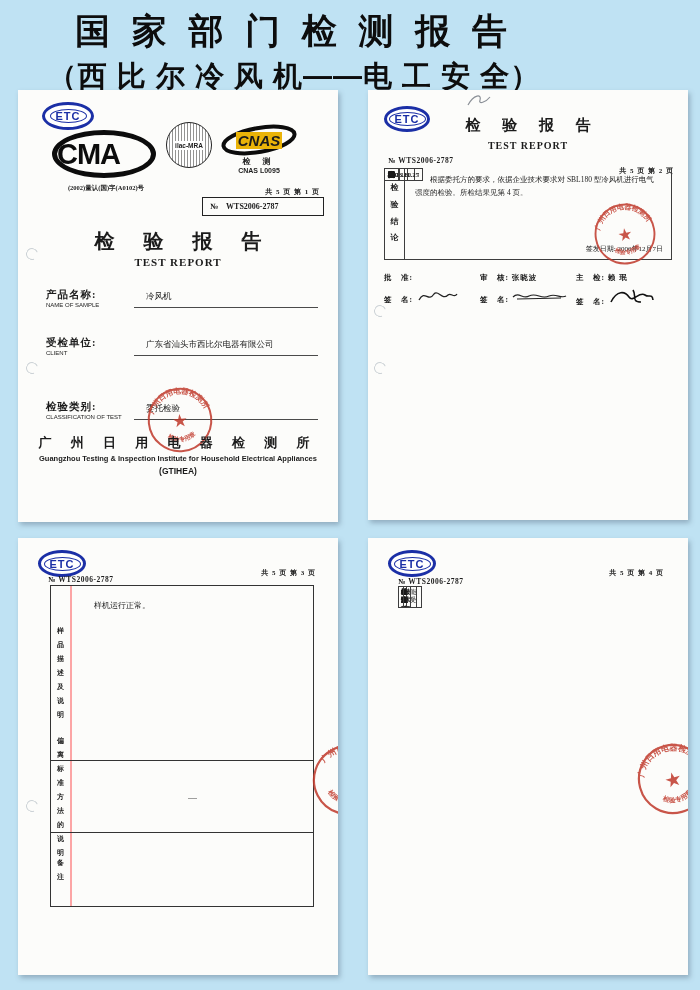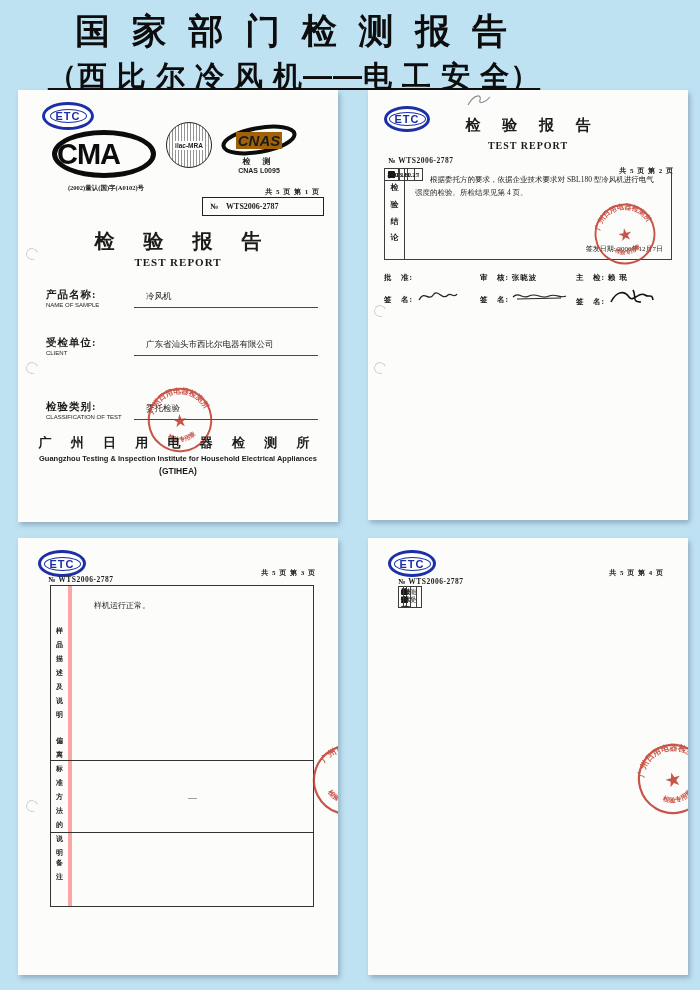--- a/index.html
+++ b/index.html
@@ -4,21 +4,21 @@
 <style>
   * { margin:0; padding:0; box-sizing:border-box; }
   html,body { width:700px; }
   body { font-family:"Liberation Serif","DejaVu Serif",serif; color:#1b1b1b; }
   #canvas { position:relative; width:700px; height:990px; background:#bfe2f3; overflow:hidden; }
 
   
   .title-block { position:absolute; top:8px; left:0; width:588px; text-align:center;
                  font-family:"Liberation Sans","DejaVu Sans",sans-serif; color:#0d0d0d; }
   .title-l1 { font-size:35px; font-weight:bold; letter-spacing:6px; }
-  .title-l2 { font-size:29px; font-weight:bold; letter-spacing:1px; margin-top:2px;text-decoration:underline; }
+  .title-l2 { font-size:29px; font-weight:bold; letter-spacing:1px; margin-top:2px; }
 
   
   .page { position:absolute; background:#fcfcfa; box-shadow:2px 3px 5px rgba(90,110,130,.45);
           overflow:hidden; }
   #p1 { left:18px;  top:90px;  width:320px; height:432px; }
   #p2 { left:368px; top:90px;  width:320px; height:430px; }
   #p3 { left:18px;  top:538px; width:320px; height:437px; }
   #p4 { left:368px; top:538px; width:320px; height:437px; }
   .page * { position:absolute; }
 
@@ -41,21 +41,21 @@
 
   .ilac-logo { left:148px; top:32px; width:46px; height:46px; border:1.5px solid #222; border-radius:50%;
                background:repeating-linear-gradient(90deg,#fff 0 2px,rgba(20,20,20,.45) 2px 3px);
                display:flex; align-items:center; justify-content:center; }
   .ilac-label { position:static; background:#fff; font-size:6.5px; font-weight:900;
                 font-family:"Liberation Sans",sans-serif; padding:1px 1px; }
 
   .cnas-wrap { left:200px; top:34px; width:82px; text-align:center; }
   .cnas-ellipse { left:2px; top:0; }
   .cnas-text { position:relative; display:inline-block; font-family:"Liberation Sans",sans-serif;
-               font-weight:900; font-style:italic; font-size:15px; background:#a16207; padding:0 2px;
+               font-weight:900; font-style:italic; font-size:15px; background:#eab308; padding:0 2px;
                margin-top:8px; }
   .cnas-c1 { position:static; display:block; font-size:8px; font-weight:bold; letter-spacing:5px; margin-top:6px; }
   .cnas-c2 { position:static; display:block; font-size:7px; font-weight:bold;
              font-family:"Liberation Sans",sans-serif; }
 
   
   .pageno { font-size:7px; font-weight:bold; letter-spacing:1px; }
   .no-line { font-size:7.5px; font-weight:bold; letter-spacing:.5px; }
   .rpt-title-cn { left:0; width:100%; text-align:center; font-weight:bold; }
   .rpt-title-en { left:0; width:100%; text-align:center; font-weight:bold; letter-spacing:1px; }
@@ -114,21 +114,21 @@
   .sig-role,.sig-sign { position:static; font-weight:bold; letter-spacing:1px; }
   .sig-sign-line { position:static; display:flex; align-items:flex-end; gap:2px; margin-top:4px; }
   .scribble { position:static; }
 
   
   .p3-pageno { right:22px; top:30px; }
   .p3-no { left:30px; top:37px; }
   .t3 { left:32px; top:47px; width:264px; border:1.5px solid #333; }
   .t3-row { position:static; display:flex; }
   .t3-row + .t3-row { border-top:1px solid #333; }
-  .t3-label { position:static; width:21px; flex:none; border-right:4px solid #fca5a5; display:flex;
+  .t3-label { position:static; width:21px; flex:none; border-right:2px solid #fca5a5; display:flex;
               align-items:center; justify-content:center; text-align:center; word-break:break-all;
               padding:0 6.5px; font-size:7px; font-weight:bold; line-height:2.0; }
   .t3-content { position:static; flex:1; font-size:8px; }
   .t3-c0 { padding:14px 0 0 22px; }
   .t3-c1 { display:flex; align-items:center; justify-content:center; font-size:9px; }
   .p3-stamp { left:293px; top:205px; width:74px; height:74px; transform:rotate(18deg); }
 
   
   .p4-pageno { right:24px; top:30px; }
   .p4-no { left:30px; top:39px; }

